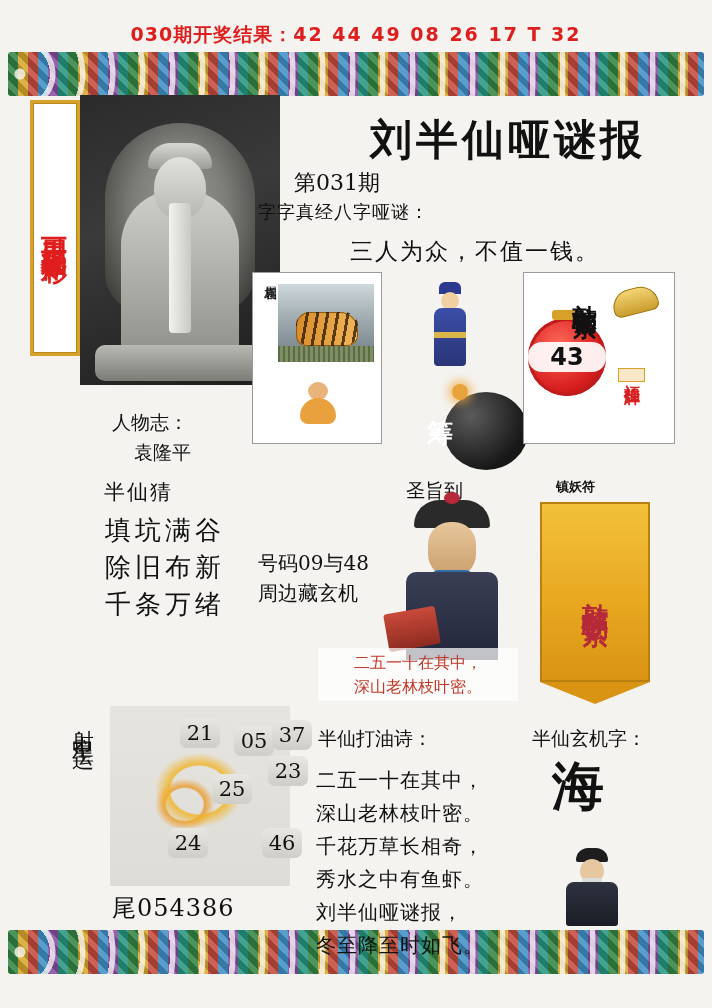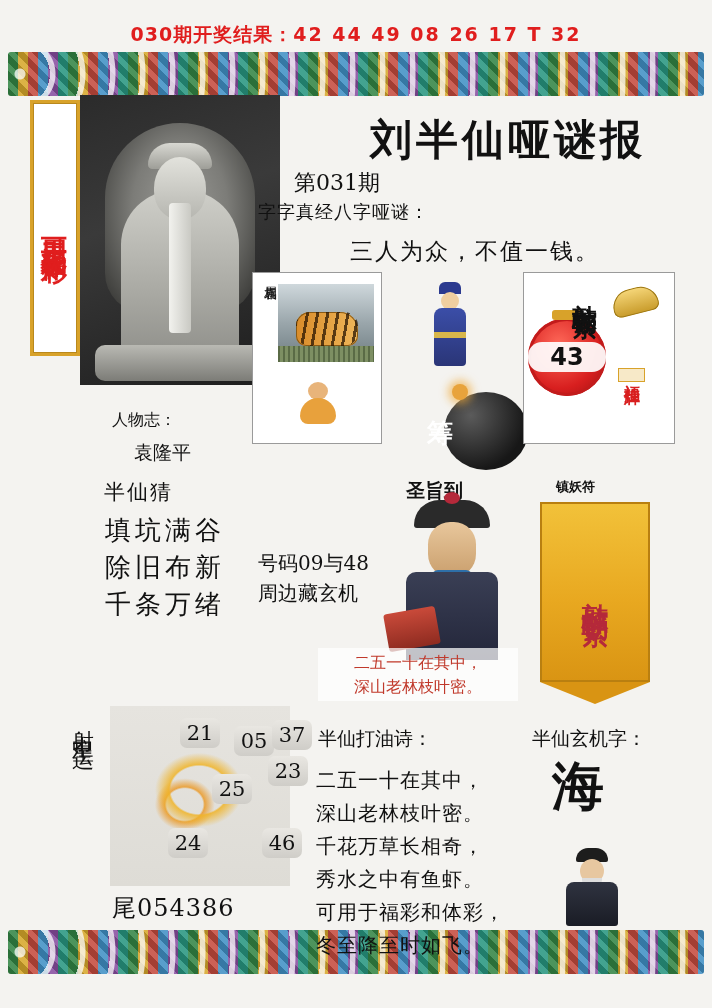--- a/index.html
+++ b/index.html
@@ -235,32 +235,32 @@
   }
   .gold-ingot {
     position:absolute; left:612px; top:288px; width:46px; height:26px;
     background:linear-gradient(180deg,#f6d77a,#c89b2a);
     border-radius:20px 20px 8px 8px;
     transform:rotate(-14deg);
     box-shadow:0 0 0 1px #9a7616 inset;
   }
 
   
-  .person-title { position:absolute; left:112px; top:410px; font-size:16px; color:#111; font-family:"DejaVu Serif", serif;}
+  .person-title { position:absolute; left:112px; top:410px; font-size:19px; color:#111; font-family:"DejaVu Serif", serif;}
   .person-name  { position:absolute; left:134px; top:440px; font-size:19px; color:#111; font-family:"DejaVu Serif", serif;}
   .banxian-guess{ position:absolute; left:104px; top:478px; font-size:21px; color:#111; font-family:"DejaVu Serif", serif; letter-spacing:2px;}
   .guess-lines {
     position:absolute; left:70px; top:512px; width:190px;
     text-align:center; color:#111;
     font-size:26px; line-height:37px; letter-spacing:4px;
     font-family:"DejaVu Serif", serif;
   }
 
   
-  .shengzhi { position:absolute; left:406px; top:478px; font-size:19px; color:#111; font-family:"DejaVu Serif", serif;font-weight:bold;}
+  .shengzhi { position:absolute; left:406px; top:478px; font-size:19px; color:#111; font-family:"DejaVu Serif", serif;}
   .code-line {
     position:absolute; left:258px; top:548px; width:130px;
     font-size:20px; line-height:30px; color:#111; font-family:"DejaVu Serif", serif;
   }
   .officer { position:absolute; left:392px; top:500px; width:120px; height:160px; }
   .officer .hat { position:absolute; left:22px; top:0; width:76px; height:28px; background:#2a2a2a; border-radius:34px 34px 4px 4px;}
   .officer .hat:after{content:"";position:absolute;left:30px;top:-8px;width:16px;height:12px;background:#b5293a;border-radius:50%;}
   .officer .face { position:absolute; left:36px; top:22px; width:48px; height:56px; background:linear-gradient(180deg,#e8c79c,#c99e6c); border-radius:24px 24px 26px 26px;}
   .officer .robe { position:absolute; left:14px; top:72px; width:92px; height:88px; background:linear-gradient(180deg,#3a3f55,#23263a); border-radius:10px 10px 0 0;}
   .officer .collar{ position:absolute; left:40px; top:70px; width:40px; height:18px; background:#2e6fa8; border-radius:6px;}
@@ -445,21 +445,21 @@
     <div class="ball" style="left:106px; top:122px;">46</div>
   </div>
   <div class="tail-line">尾054386</div>
 
   <div class="poem-title">半仙打油诗：</div>
   <div class="poem">
     <div>二五一十在其中，</div>
     <div>深山老林枝叶密。</div>
     <div>千花万草长相奇，</div>
     <div>秀水之中有鱼虾。</div>
-    <div>可用于福彩和体彩，</div>
+    <div>刘半仙哑谜报，</div>
     <div>冬至降至时如飞。</div>
   </div>
 
   <div class="mystic-title">半仙玄机字：</div>
   <div class="mystic-word">海</div>
   <div class="old-man">
     <div class="hat"></div>
       <div class="face"></div>
       <div class="beard"></div>
       <div class="robe"></div>

